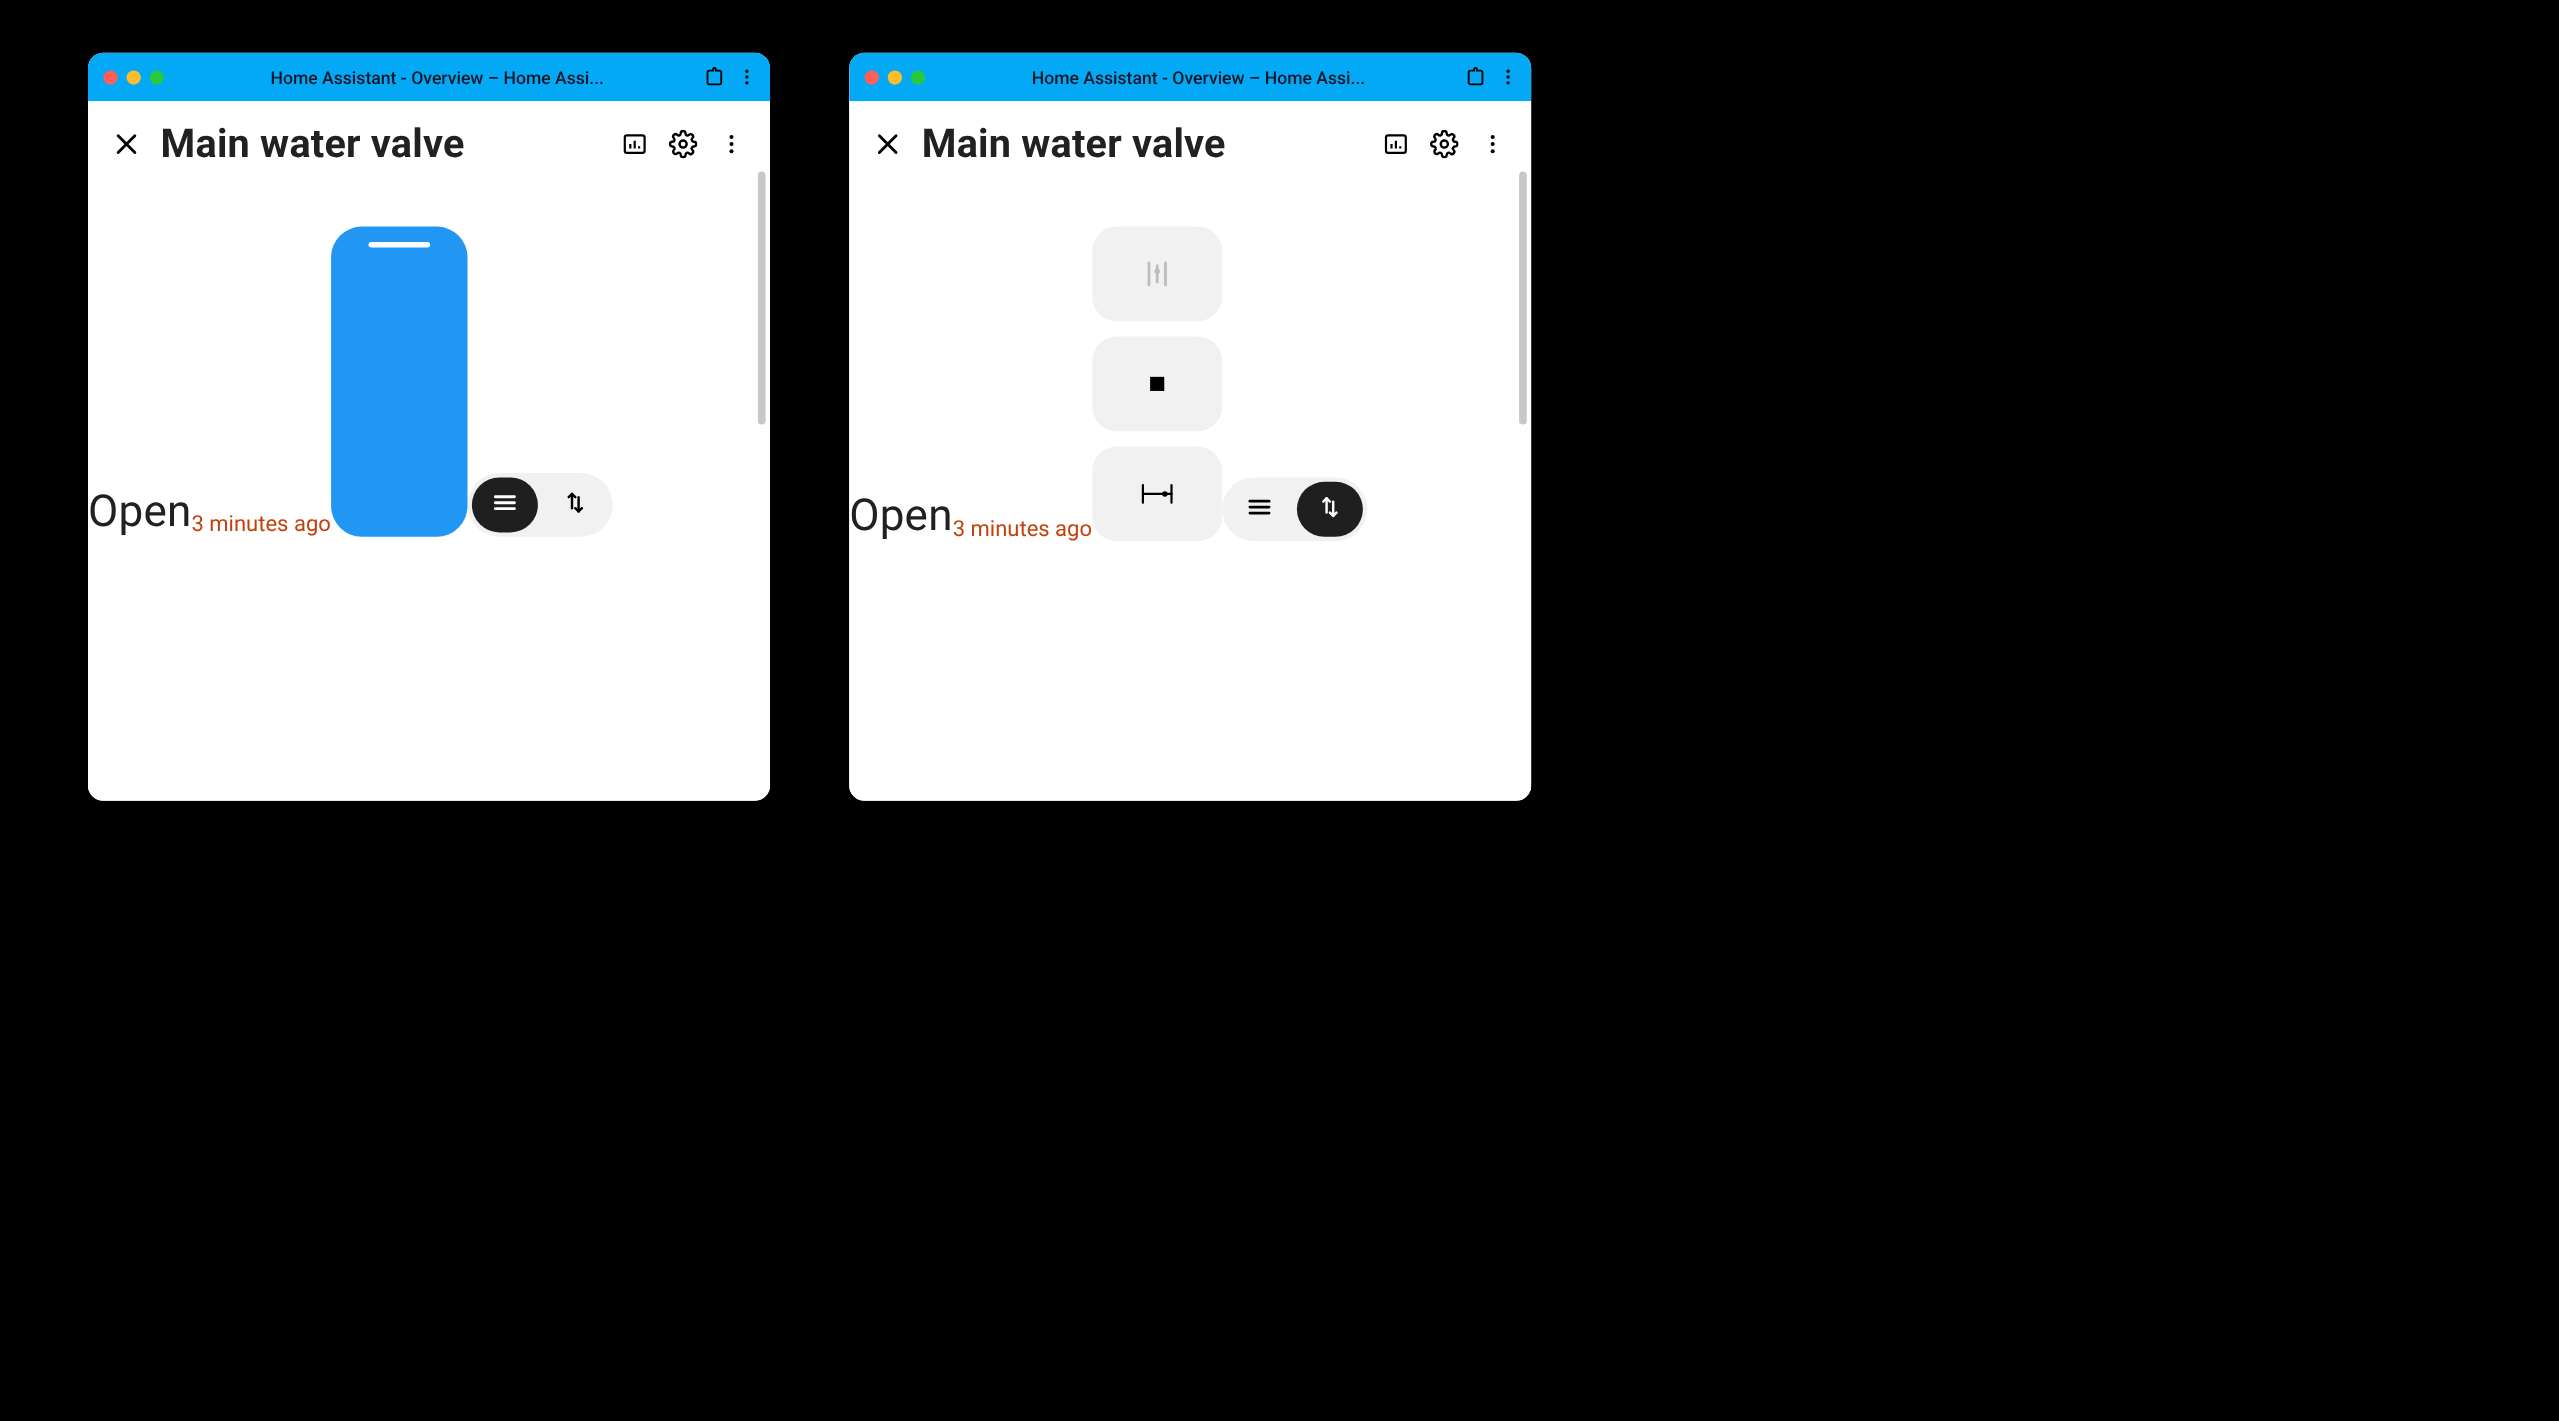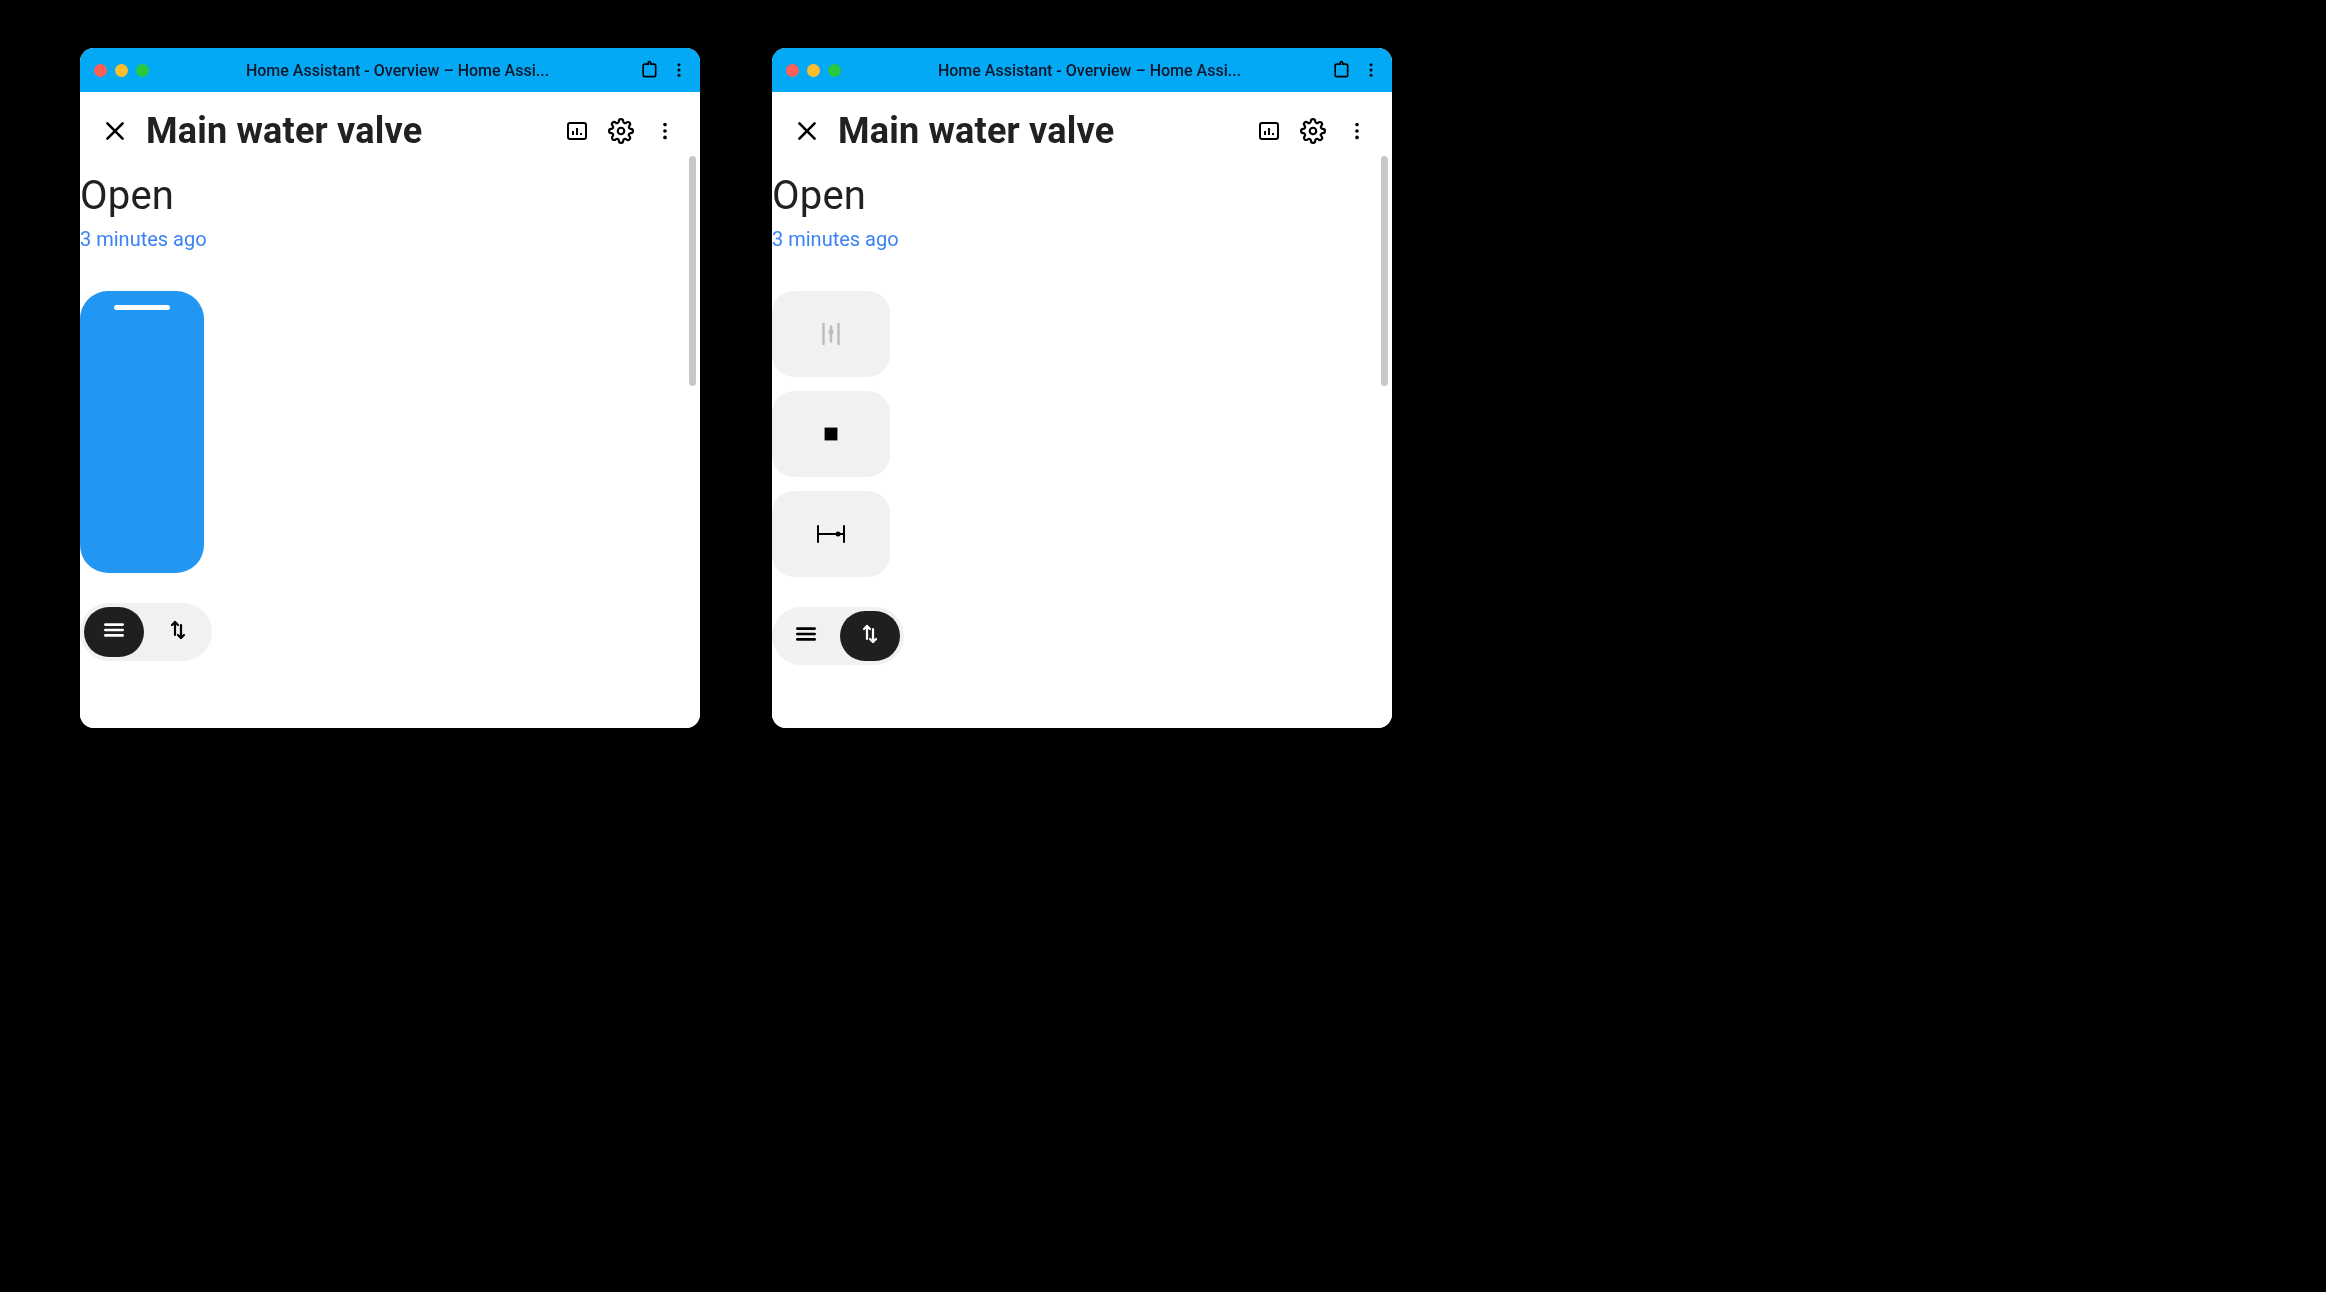--- a/index.html
+++ b/index.html
@@ -82,35 +82,35 @@
     top: 64px;
     width: 7px;
     height: 230px;
     background: rgba(0,0,0,0.22);
     border-radius: 4px;
   }
 
   
   .content {
     display: flex;
-    flex-direction: column;
-    align-items: flex-start;
+    flex-direction: row;
+    align-items: flex-end;
     padding-top: 6px;
   }
   .state-text {
     font-size: 40px;
     font-weight: 400;
     margin-top: 6px;
     letter-spacing: 0.2px;
   }
   .time-text {
     font-size: 20px;
     font-weight: 400;
     margin-top: 8px;
-    color: #3b82f6;
+    color: #c2410c;
   }
 
   
   .big-slider {
     margin-top: 40px;
     width: 124px;
     height: 282px;
     background: #2196f3;
     border-radius: 28px;
     position: relative;

